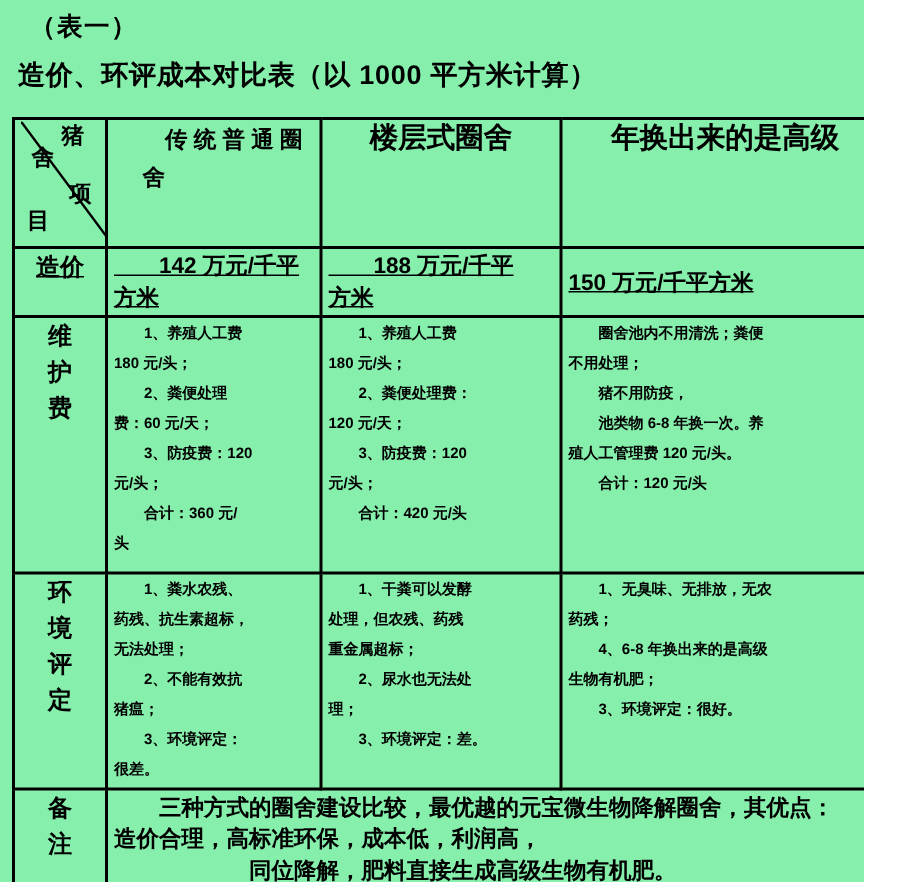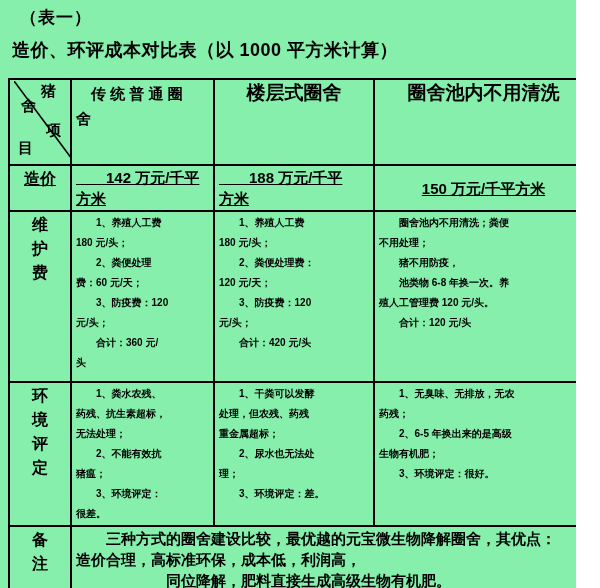--- a/index.html
+++ b/index.html
@@ -38,31 +38,31 @@
   td.rowhead{
     text-align:center;vertical-align:middle;
     font-size:16px;line-height:24px;
     white-space:pre-line;padding:0;
   }
   td.colhead{
     vertical-align:middle;text-align:center;
     font-size:19px;white-space:pre-line;line-height:24px;
   }
   td.colhead.first{
-    text-align:left;font-size:15px;padding-left:4px;line-height:25px;
+    text-align:left;font-size:15px;padding-left:23px;line-height:25px;
   }
   td.body{
     font-size:10px;line-height:20px;
     white-space:pre-line;text-align:left;margin-top:34px;
   }
   td.cost{
     font-size:15px;line-height:21px;white-space:pre-line;padding-top:2px;
   }
   td.cost.center{
-    text-align:center;vertical-align:middle;white-space:normal;
+    text-align:left;vertical-align:middle;white-space:normal;
   }
   td.note{
     font-size:15px;line-height:21px;white-space:pre-line;padding-top:2px;
   }
   
   td.corner{position:relative;padding:0;}
   .corner-box{position:relative;width:100%;height:82px;}
   .corner-box svg{position:absolute;left:0;top:0;}
   .corner-ch{position:absolute;font-size:15px;line-height:18px;}
   .ch0{left:27px;top:1px;}
@@ -95,21 +95,21 @@
           </svg>
           <span class="corner-ch ch0">猪</span>
           <span class="corner-ch ch1">舍</span>
           <span class="corner-ch ch2">项</span>
           <span class="corner-ch ch3">目</span>
         </div>
       </td>
       <td class="colhead first">　传 统 普 通 圈
 舍</td>
       <td class="colhead">楼层式圈舍</td>
-      <td class="colhead">圈舍池内不用清洗</td>
+      <td class="colhead">年换出来的是高级</td>
     </tr>
 
     <tr class="r-cost">
       <td class="rowhead">造价</td>
       <td class="cost">　　142 万元/千平
 方米</td>
       <td class="cost">　　188 万元/千平
 方米</td>
       <td class="cost center">150 万元/千平方米</td>
     </tr>
@@ -154,21 +154,21 @@
 　　3、环境评定：
 很差。</td>
       <td class="body">　　1、干粪可以发酵
 处理，但农残、药残
 重金属超标；
 　　2、尿水也无法处
 理；
 　　3、环境评定：差。</td>
       <td class="body">　　1、无臭味、无排放，无农
 药残；
-　　2、6-5 年换出来的是高级
+　　4、6-8 年换出来的是高级
 生物有机肥；
 　　3、环境评定：很好。</td>
     </tr>
 
     <tr class="r-note">
       <td class="rowhead">备
 注</td>
       <td class="note" colspan="3">　　三种方式的圈舍建设比较，最优越的元宝微生物降解圈舍，其优点：
 造价合理，高标准环保，成本低，利润高，
 　　　　　　同位降解，肥料直接生成高级生物有机肥。</td>

